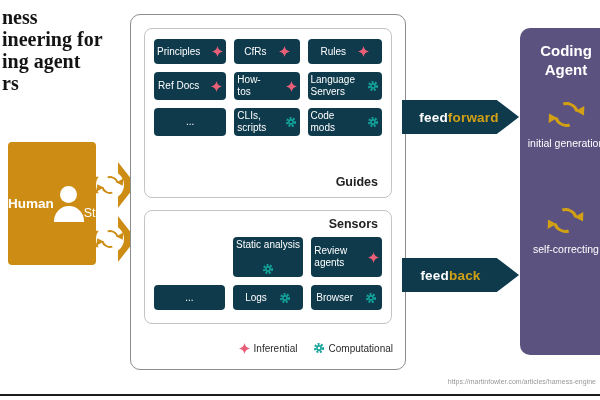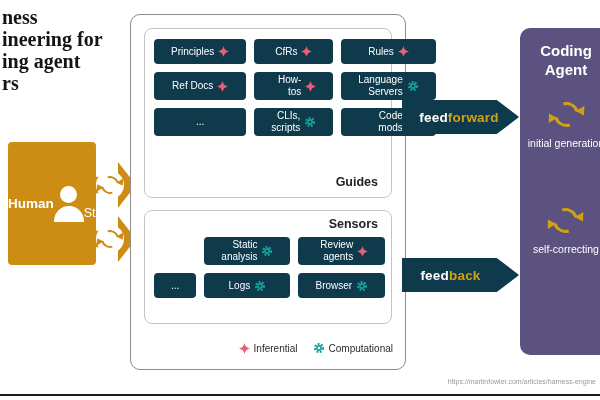--- a/index.html
+++ b/index.html
@@ -45,24 +45,24 @@
   .inner-box{position:absolute;left:13px;width:248px;border:1.4px solid #c4c4c4;border-radius:8px;
              box-sizing:border-box;background:#fff;}
   #guides-box{top:13px;height:170px;}
   #sensors-box{top:195px;height:114px;}
   .section-label{position:absolute;font-size:12.5px;font-weight:600;color:#222;}
   #guides-label{right:13px;bottom:8px;}
   #sensors-label{right:13px;top:6px;}
 
   .chip-grid{display:grid;grid-template-columns:repeat(3,1fr);gap:8px;padding:10px 9px;}
   #sensors-grid{padding-top:26px;}
-  #sensors-grid div.chip:nth-of-type(1){grid-column:2;}
+  #sensors-grid div.chip:nth-of-type(1){grid-column:2;flex-direction:column;}
   .chip{background:var(--darkteal);color:#fff;border-radius:4px;min-height:25px;display:flex;
-        align-items:center;justify-content:center;gap:4px;padding:2px 17px;box-sizing:border-box;
-        font-size:10px;line-height:1.2;text-align:right;--hole:var(--darkteal);}
+        align-items:center;justify-content:center;gap:12px;padding:2px 3px;box-sizing:border-box;
+        font-size:10px;line-height:1.2;text-align:left;--hole:var(--darkteal);}
   .chip-icon{display:inline-flex;flex:none;}
   .chip-icon .svg-sparkle,.chip-icon .svg-gear{display:none;}
   .chip-icon.icon-inferential .svg-sparkle{display:block;}
   .chip-icon.icon-computational .svg-gear{display:block;}
 
   .legend{position:absolute;right:12px;bottom:15px;display:flex;gap:15px;align-items:center;
           font-size:10px;color:#2b2b2b;--hole:#fff;}
   .legend-item{display:flex;align-items:center;gap:4px;}
 
   

